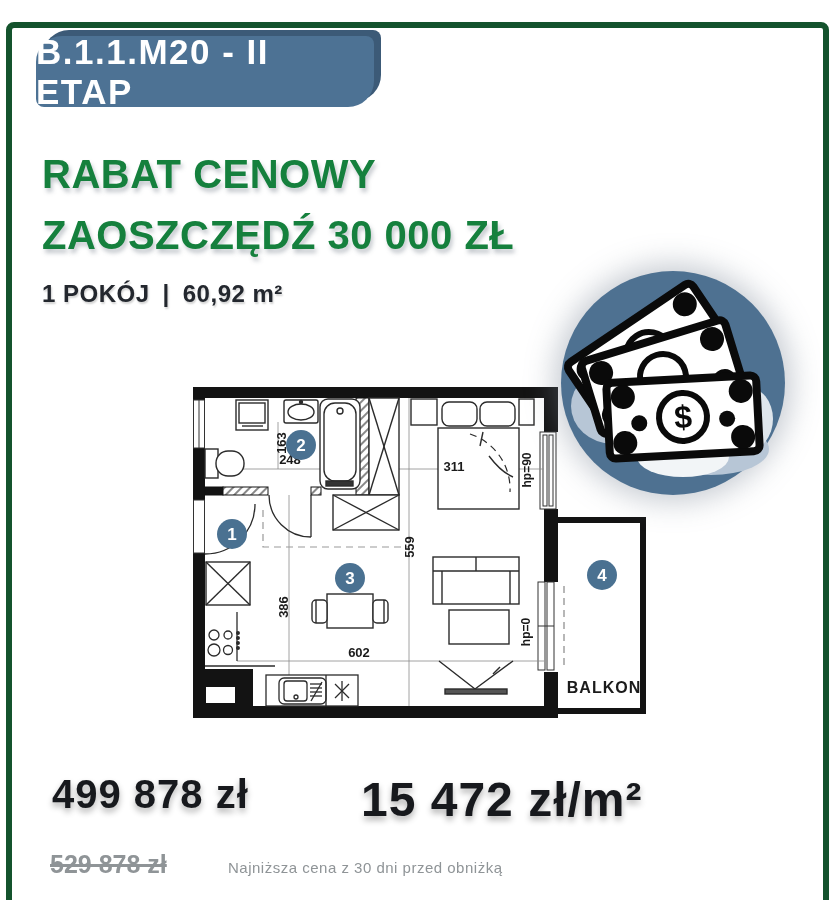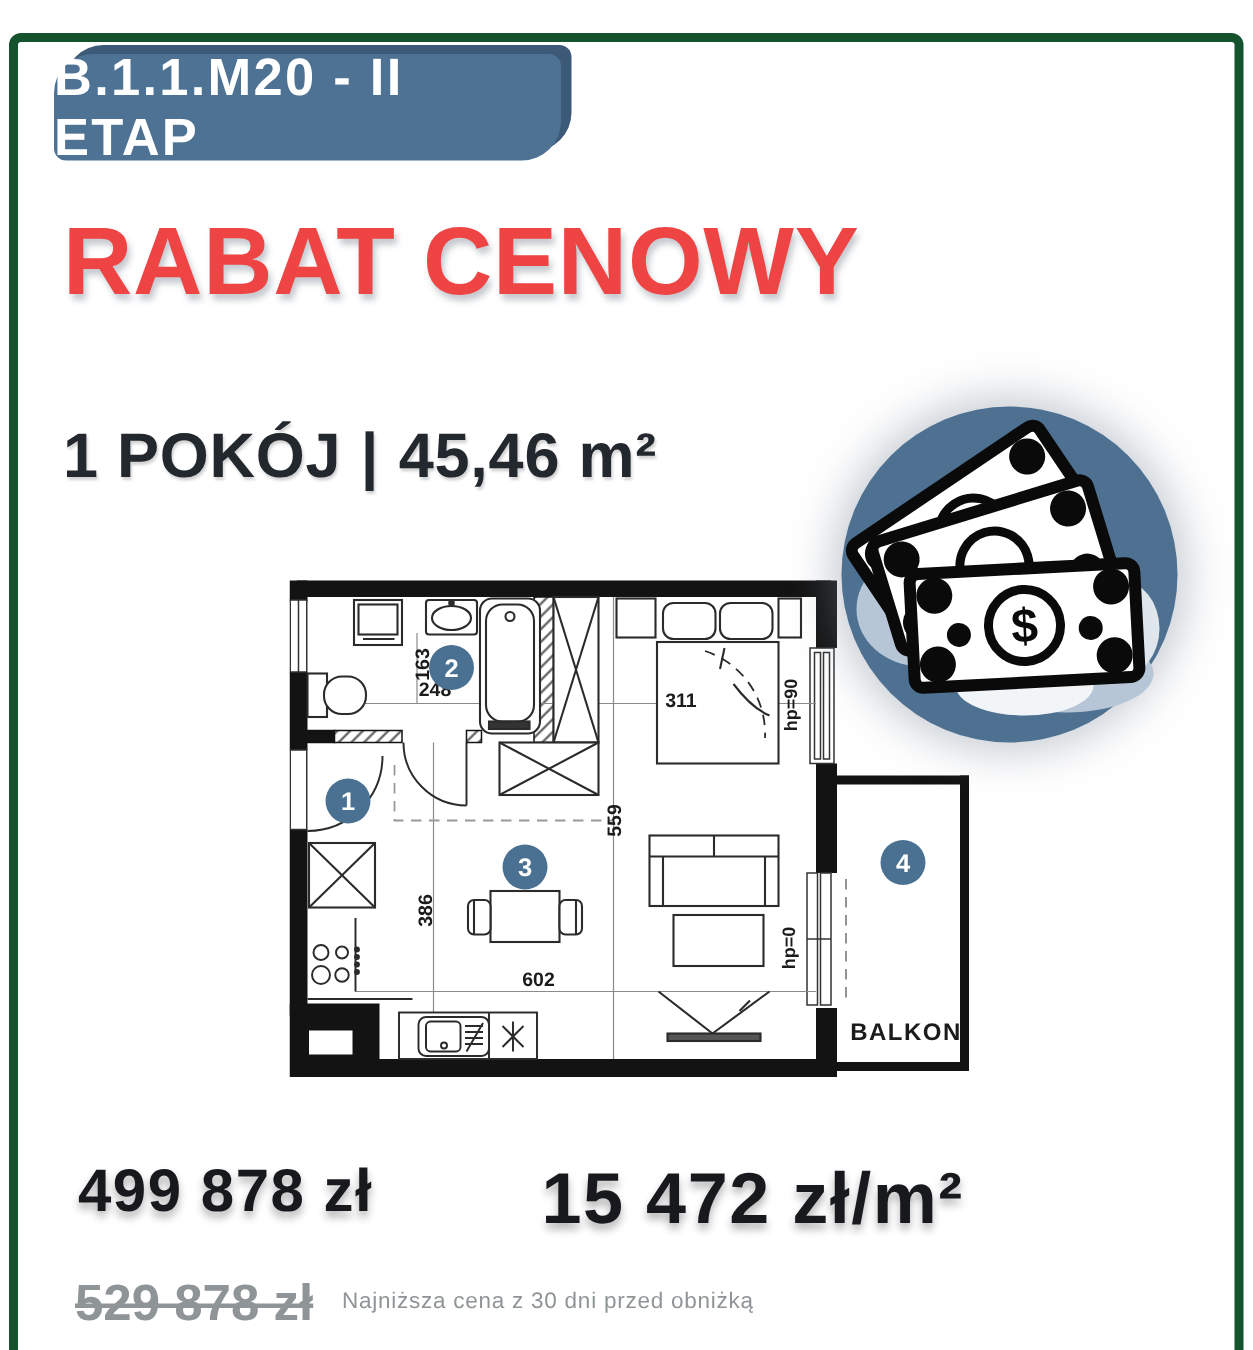--- a/index.html
+++ b/index.html
@@ -7,63 +7,64 @@
   .card{position:absolute;left:6px;top:22px;width:811px;height:876px;background:#fff;
         border:6px solid #14532d;border-radius:8px;}
   
   .badge{position:absolute;left:24px;top:8px;width:338px;height:71px;}
   .badge-back{position:absolute;left:7px;top:-6px;width:100%;height:100%;
         background:#3c5a77;border-radius:26px 8px 26px 8px;}
   .badge-front{position:absolute;left:0;top:0;width:100%;height:100%;background:#4d7294;
         border-radius:26px 8px 26px 8px;display:flex;align-items:center;justify-content:center;
         color:#fff;font-size:35px;font-weight:bold;letter-spacing:1.5px;}
   
-  .headline{position:absolute;left:30px;top:116px;color:#ef4444;font-weight:bold;
-        font-size:64px;line-height:61px;letter-spacing:.5px;
+  .headline{position:absolute;left:30px;top:116px;color:#15803d;font-weight:bold;
+        font-size:40px;line-height:61px;letter-spacing:.5px;
         text-shadow:2px 4px 4px rgba(90,100,115,.35);white-space:nowrap;}
   
   .unit-info{position:absolute;left:30px;top:252px;display:flex;align-items:center;gap:13px;
-        color:#23272e;font-size:42px;font-weight:bold;letter-spacing:.5px;
+        color:#23272e;font-size:24px;font-weight:bold;letter-spacing:.5px;
         text-shadow:1px 2px 2px rgba(0,0,0,.18);}
   .unit-sep{font-weight:bold;}
   
   .money-circle{position:absolute;left:549px;top:243px;width:224px;height:224px;border-radius:50%;
         background:#4e7191;z-index:5;box-shadow:0 0 30px 6px rgba(125,135,150,.45);}
   
   .floorplan{position:absolute;left:181px;top:354px;width:473px;height:336px;z-index:2;}
   
   .price-row{position:absolute;left:0;top:744px;width:100%;}
   .price-current{position:absolute;left:40px;top:0;font-size:40px;font-weight:bold;color:#17191d;
         letter-spacing:1px;white-space:nowrap;text-shadow:0 4px 6px rgba(0,0,0,.30);}
   .price-per-m2{position:absolute;left:349px;top:0;font-size:48px;font-weight:bold;color:#17191d;
         letter-spacing:1px;white-space:nowrap;text-shadow:0 4px 6px rgba(0,0,0,.30);text-align:right;}
-  .price-old{position:absolute;left:38px;top:822px;font-size:34px;font-weight:bold;color:#8f9497;
+  .price-old{position:absolute;left:38px;top:822px;font-size:25px;font-weight:bold;color:#8f9497;
         text-decoration:line-through;text-decoration-thickness:3px;white-space:nowrap;}
   .price-note{position:absolute;left:216px;top:831px;font-size:15px;color:#8f9497;
         letter-spacing:.5px;white-space:nowrap;}
   svg text{font-family:"Liberation Sans",sans-serif;}
 </style>
 </head>
 <body>
 
 <div class="card">
 
   <div class="badge">
     <div class="badge-back"></div>
     <div class="badge-front">B.1.1.M20 - II ETAP</div>
   </div>
 
   <div class="headline">
     <div>RABAT CENOWY</div>
+    <div>ZAOSZCZĘDŹ 30 000 ZŁ</div>
   </div>
 
   <div class="unit-info">
     <span>1 POKÓJ</span>
     <span class="unit-sep">|</span>
-    <span>45,46 m²</span>
+    <span>60,92 m²</span>
   </div>
 
   <svg class="floorplan" viewBox="0 0 473 336">
     <defs>
       <pattern id="hatch" width="6" height="6" patternUnits="userSpaceOnUse" patternTransform="rotate(45)">
         <rect width="6" height="6" fill="#fff"></rect>
         <line x1="1" y1="0" x2="1" y2="6" stroke="#555" stroke-width="1.4"></line>
       </pattern>
     </defs>
 

